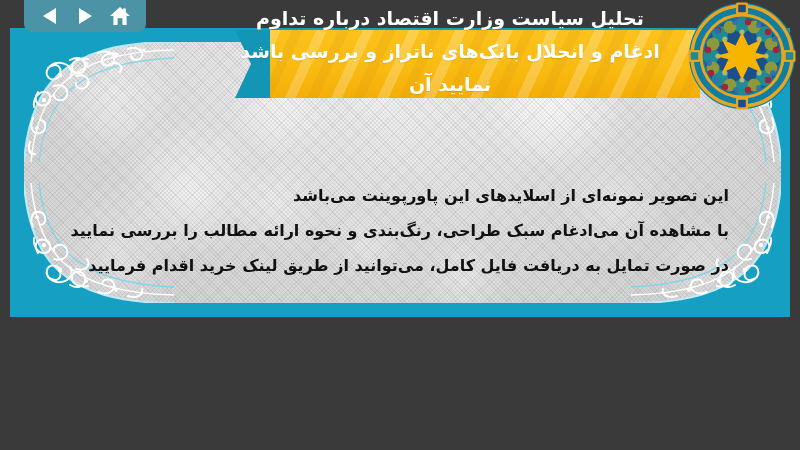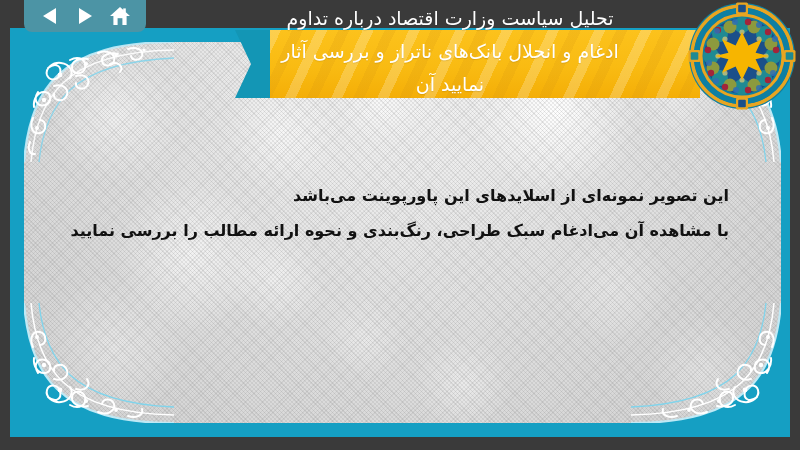--- a/index.html
+++ b/index.html
@@ -25,21 +25,21 @@
   }
   .navbtn{
     width:26px; height:24px;
     display:flex; align-items:center; justify-content:center;
     cursor:pointer;
   }
   .navbtn svg{ display:block; }
 
   
   #slide{
-    position:absolute; left:10px; top:28px; width:780px; height:409px;
+    position:absolute; left:10px; top:28px; width:780px; height:289px;
     background:#159fc3;
     overflow:hidden;
   }
   
   #inner{
     position:absolute; left:14px; top:14px; right:9px; bottom:14px;
     background:
       radial-gradient(circle at 70% 18%, rgba(255,255,255,.95) 0%, rgba(255,255,255,0) 14%),
       radial-gradient(circle at 34% 24%, rgba(255,255,255,.55) 0%, rgba(255,255,255,0) 10%),
       radial-gradient(circle at 12% 20%, rgba(255,255,255,.50) 0%, rgba(255,255,255,0) 9%),
@@ -92,21 +92,21 @@
   }
 
   
   #title{
     position:absolute; left:210px; top:2px; width:480px;
     text-align:center;
     direction:rtl;
     color:#ffffff;
     font-size:19px;
     line-height:33px;
-    font-weight:400;
+    font-weight:700;
     letter-spacing:0;
     z-index:30;
     text-shadow:0 1px 1px rgba(0,0,0,.10);
     pointer-events:none;
   }
   #title .tl{ display:block; white-space:nowrap; }
 
   
   #medallion{
     position:absolute; left:688px; top:2px; width:108px; height:108px;
@@ -260,30 +260,31 @@
             <circle cx="92" cy="13" r="1.9"></circle>
               <circle cx="20" cy="58" r="2.2"></circle>
             <circle cx="13" cy="86" r="2"></circle>
           </g>
         </svg>
       </div>
 
       <div id="body-text">
         <span class="bl">این تصویر نمونه‌ای از اسلایدهای این پاورپوینت می‌باشد</span>
         <span class="bl">با مشاهده آن می‌ادغام سبک طراحی، رنگ‌بندی و نحوه ارائه مطالب را بررسی نمایید</span>
+        <span class="bl">در صورت تمایل به دریافت فایل کامل، می‌توانید از طریق لینک خرید اقدام فرمایید</span>
       </div>
     </div>
   </div>
 
   <div id="banner-tail"></div>
   <div id="banner"></div>
 
   <div id="title">
     <span class="tl">تحلیل سیاست وزارت اقتصاد درباره تداوم</span>
-    <span class="tl">ادغام و انحلال بانک‌های ناتراز و بررسی آثار</span>
+    <span class="tl">ادغام و انحلال بانک‌های ناتراز و بررسی باشد</span>
     <span class="tl">نمایید آن</span>
   </div>
 
   <div id="medallion">
     <svg width="108" height="108" viewBox="0 0 108 108">
       <defs>
         <clipPath id="mclip">
             <circle cx="54" cy="54" r="53"></circle>
           </clipPath>
       </defs>

